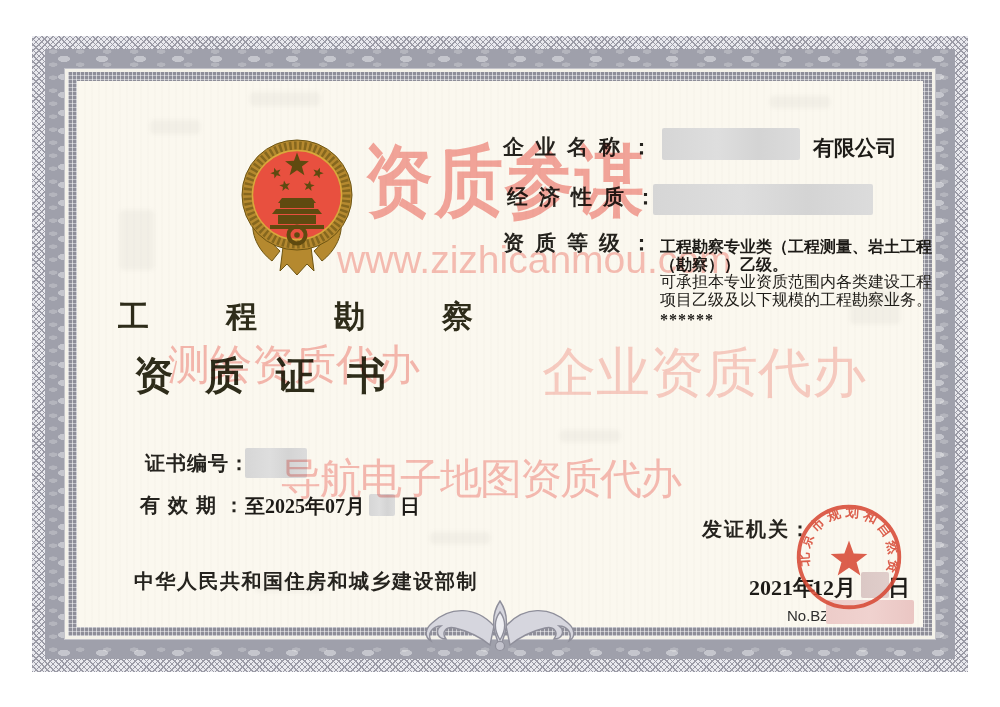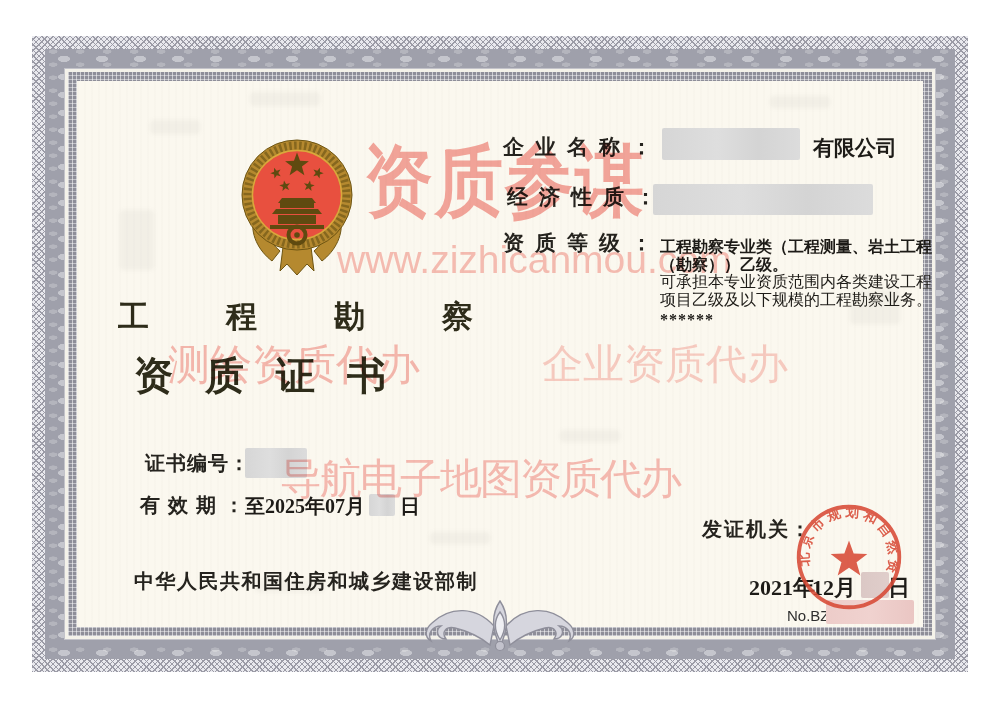--- a/index.html
+++ b/index.html
@@ -70,21 +70,21 @@
   .r-validday{left:369px;top:494px;width:26px;height:22px;}
   .r-dateday{left:861px;top:572px;width:28px;height:26px;background:linear-gradient(90deg,#dbc8c5,#e0cecb);}
   .r-serial{left:826px;top:600px;width:88px;height:24px;background:linear-gradient(90deg,#edccc9,#f0d2cf 50%,#eac6c3);}
 
   
   .wm{position:absolute;z-index:6;pointer-events:none;mix-blend-mode:multiply;white-space:nowrap;}
   .wm-brand{left:364px;top:130px;font-size:78px;font-weight:600;color:rgba(236,96,86,.55);
     transform:scaleX(.88);transform-origin:left top;letter-spacing:2px;}
   .wm-url{left:337px;top:238px;font-size:39px;color:rgba(243,152,144,.60);}
   .wm-left{left:168px;top:337px;font-size:42px;color:rgba(240,120,112,.50);}
-  .wm-right{left:542px;top:337px;font-size:41px;color:rgba(244,150,142,.45);}
+  .wm-right{left:542px;top:337px;font-size:54px;color:rgba(244,150,142,.45);}
   .wm-bottom{left:280px;top:451px;font-size:42px;letter-spacing:-2px;color:rgba(240,120,112,.48);}
 
   
   .emblem{position:absolute;left:232px;top:128px;width:130px;height:152px;z-index:3;}
   .seal{position:absolute;left:791px;top:498px;width:116px;height:118px;z-index:7;opacity:.88;}
 
   
   .smudge{position:absolute;background:rgba(110,105,95,.06);filter:blur(2px);border-radius:4px;z-index:1;}
 </style>
 </head>

